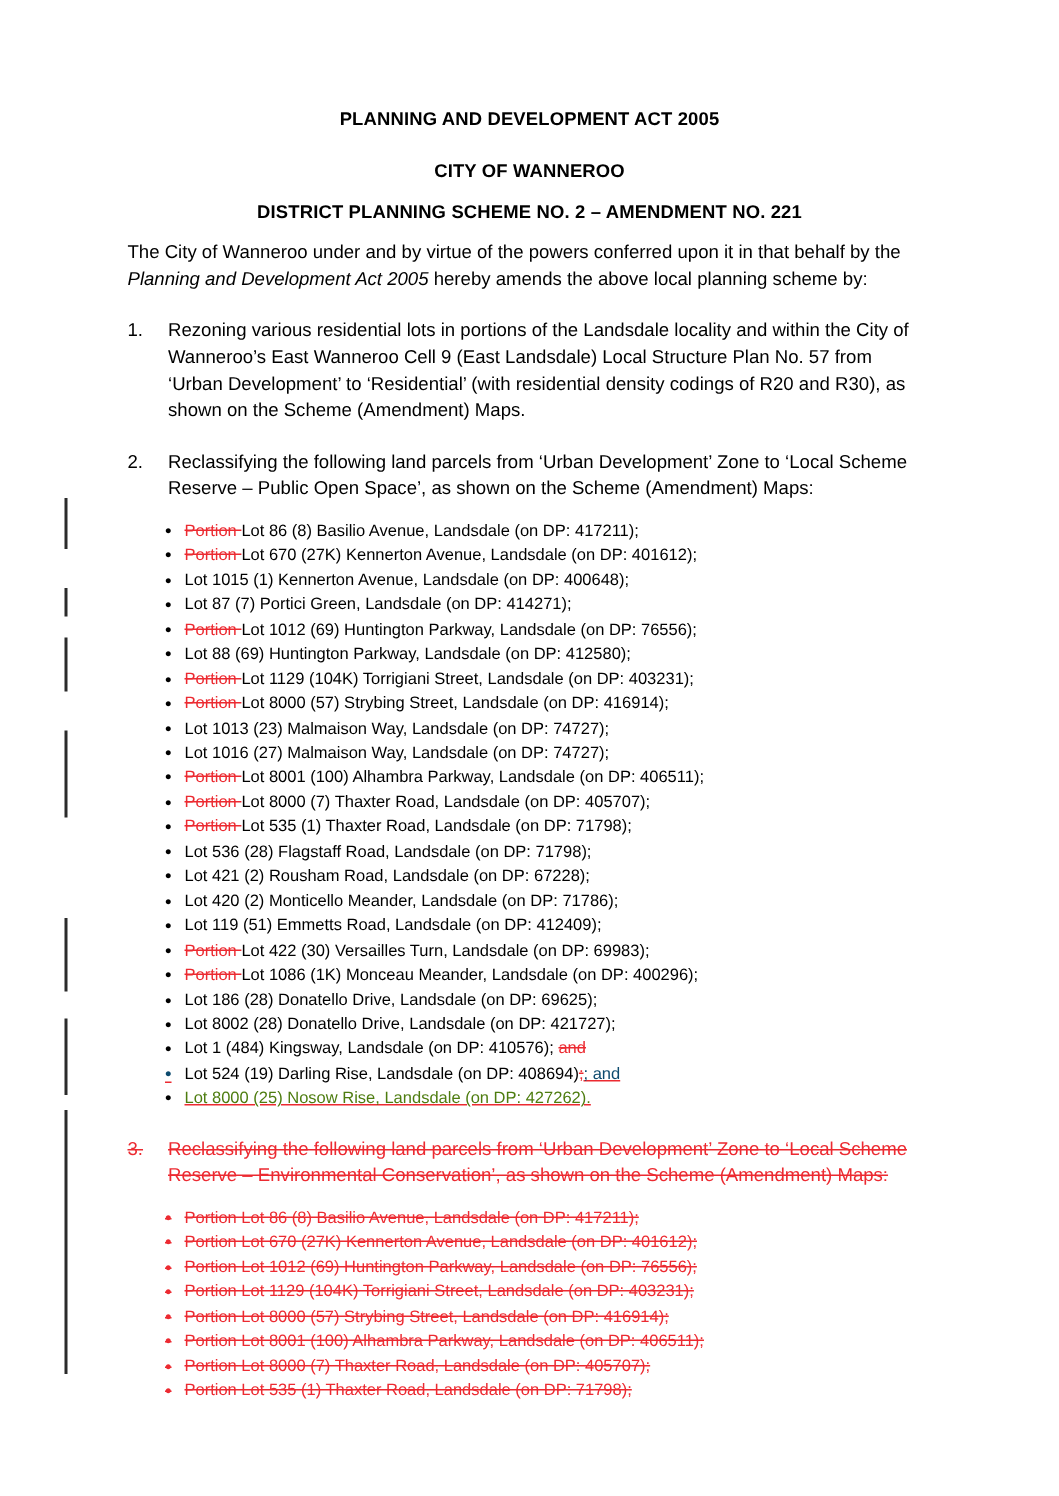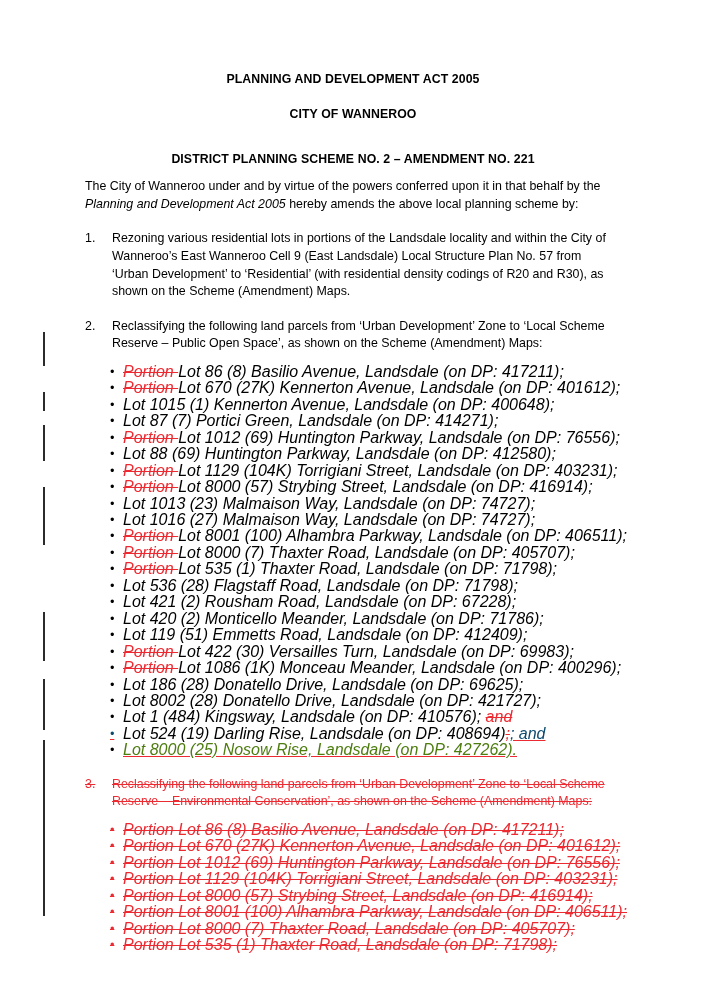--- a/index.html
+++ b/index.html
@@ -29,21 +29,21 @@
 
   
   .heading {
     text-align: center;
     font-weight: bold;
     font-size: 12.3px;
     letter-spacing: 0.1px;
   }
   .heading.h1 { margin-top: 72px; }
   .heading.h2 { margin-top: 21px; }
-  .heading.h3 { margin-top: 31px; }
+  .heading.h3 { margin-top: 13px; }
 
   
   .intro {
     font-size: 12.4px;
     line-height: 17.5px;
     text-align: left;
   }
   .intro em { font-style: italic; }
 
   .numitem {
@@ -63,24 +63,23 @@
 
   
   ul.bullets {
     list-style: none;
     margin: 11px 0 0 0;
     padding: 0;
   }
   ul.bullets li {
     position: relative;
     padding-left: 38px;
-    font-size: 16px;
+    font-size: 11px;
     line-height: 16.45px;
     white-space: nowrap;
-    font-style: italic;
   }
   ul.bullets li > .dot {
     position: absolute;
     left: 25px;
     top: 0;
     font-size: 12.4px;
     line-height: 16.45px;
   }
   ul.bullets li > .dot::before { content: "\2022"; }
 

